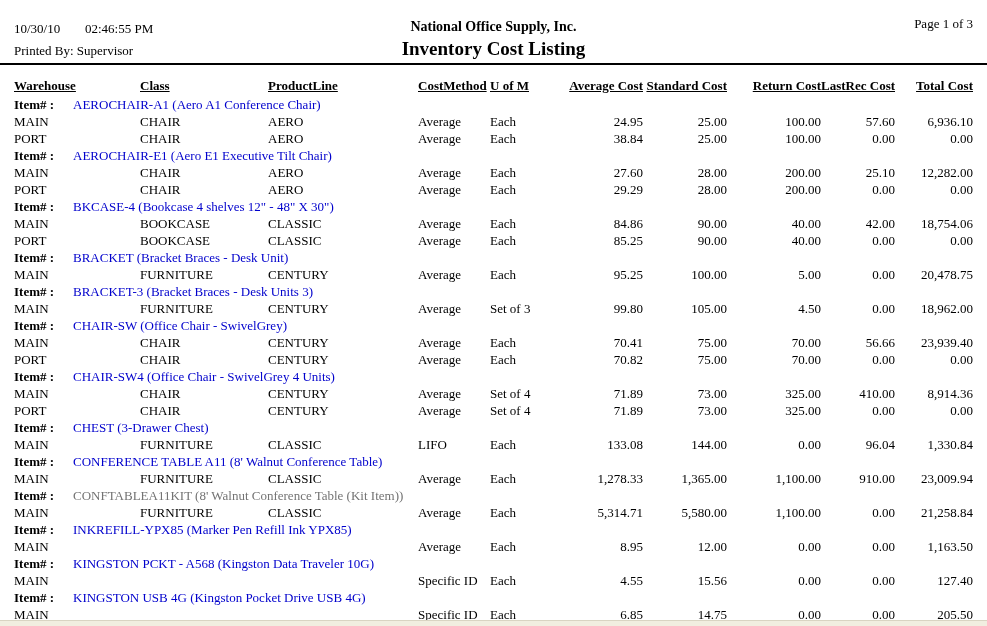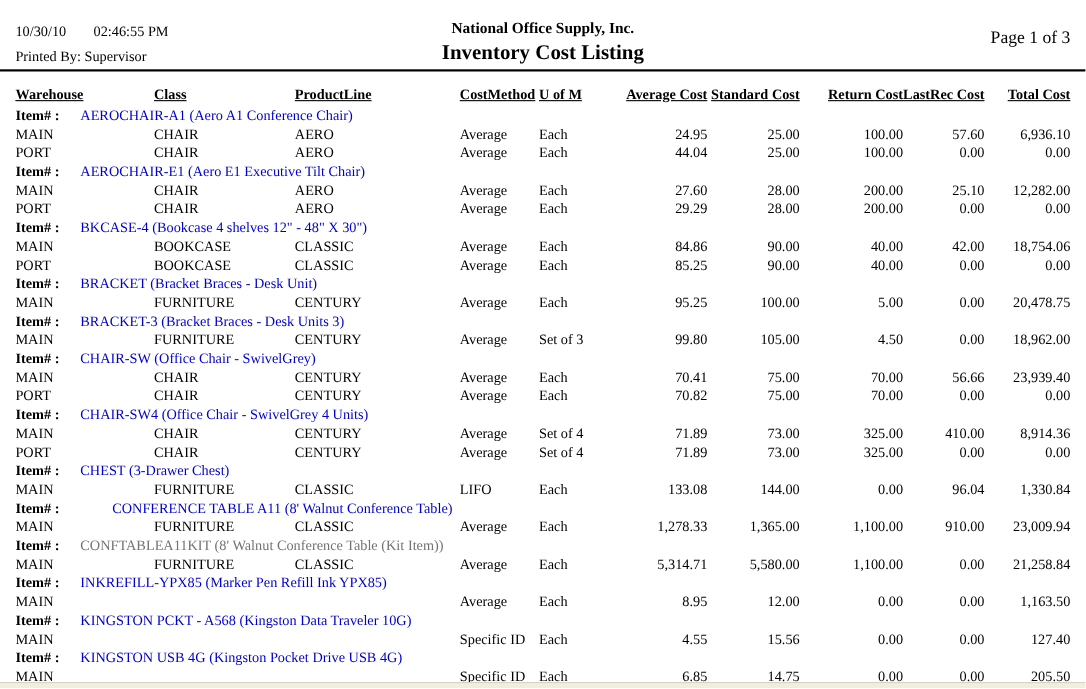--- a/index.html
+++ b/index.html
@@ -6,21 +6,21 @@
   .page {
     position:relative; width:987px; height:626px; background:#ffffff;
     font-family:"Liberation Serif", serif; color:#000; overflow:hidden;
   }
   .abs { position:absolute; }
   .hdr-date   { left:14px;  top:21px; font-size:13px; }
   .hdr-time   { left:85px;  top:21px; font-size:13px;text-align:right; }
   .hdr-printed{ left:14px;  top:43px; font-size:13px; }
   .hdr-company{ left:0; right:0; top:19px; text-align:center; font-weight:bold; font-size:14px; }
   .hdr-title  { left:0; right:0; top:38px; text-align:center; font-weight:bold; font-size:19px; }
-  .hdr-page   { right:14px; top:26px; font-size:16px; }
+  .hdr-page   { right:14px; top:16px; font-size:13px; }
   .rule { left:0; right:0; top:63px; border-top:2px solid #000; height:0; }
 
   .grid {
     display:grid;
     grid-template-columns:126px 128px 150px 72px 70px 83px 84px 94px 74px 78px;
   }
   .colhead {
     left:14px; top:78px; width:959px;
     font-weight:bold; font-size:13px; line-height:16px;
   }
@@ -77,21 +77,21 @@
         <div class="cell num">100.00</div>
         <div class="cell num">57.60</div>
         <div class="cell num">6,936.10</div>
       </div>
       <div class="grid data-row">
         <div class="cell">PORT</div>
         <div class="cell">CHAIR</div>
         <div class="cell">AERO</div>
         <div class="cell">Average</div>
         <div class="cell">Each</div>
-        <div class="cell num">44.04</div>
+        <div class="cell num">38.84</div>
         <div class="cell num">25.00</div>
         <div class="cell num">100.00</div>
         <div class="cell num">0.00</div>
         <div class="cell num">0.00</div>
       </div>
       <div class="item-line"><span class="item-label">Item# :</span><span class="item-name" style="color: rgb(0, 0, 204);">AEROCHAIR-E1 (Aero E1 Executive Tilt Chair)</span></div>
       <div class="grid data-row">
         <div class="cell">MAIN</div>
         <div class="cell">CHAIR</div>
         <div class="cell">AERO</div>
@@ -222,21 +222,21 @@
         <div class="cell">FURNITURE</div>
         <div class="cell">CLASSIC</div>
         <div class="cell">LIFO</div>
         <div class="cell">Each</div>
         <div class="cell num">133.08</div>
         <div class="cell num">144.00</div>
         <div class="cell num">0.00</div>
         <div class="cell num">96.04</div>
         <div class="cell num">1,330.84</div>
       </div>
-      <div class="item-line"><span class="item-label">Item# :</span><span class="item-name" style="color: rgb(0, 0, 204); margin-left: 29px;">CONFERENCE TABLE A11 (8' Walnut Conference Table)</span></div>
+      <div class="item-line"><span class="item-label">Item# :</span><span class="item-name" style="color: rgb(0, 0, 204);">CONFERENCE TABLE A11 (8' Walnut Conference Table)</span></div>
       <div class="grid data-row">
         <div class="cell">MAIN</div>
         <div class="cell">FURNITURE</div>
         <div class="cell">CLASSIC</div>
         <div class="cell">Average</div>
         <div class="cell">Each</div>
         <div class="cell num">1,278.33</div>
         <div class="cell num">1,365.00</div>
         <div class="cell num">1,100.00</div>
         <div class="cell num">910.00</div>

